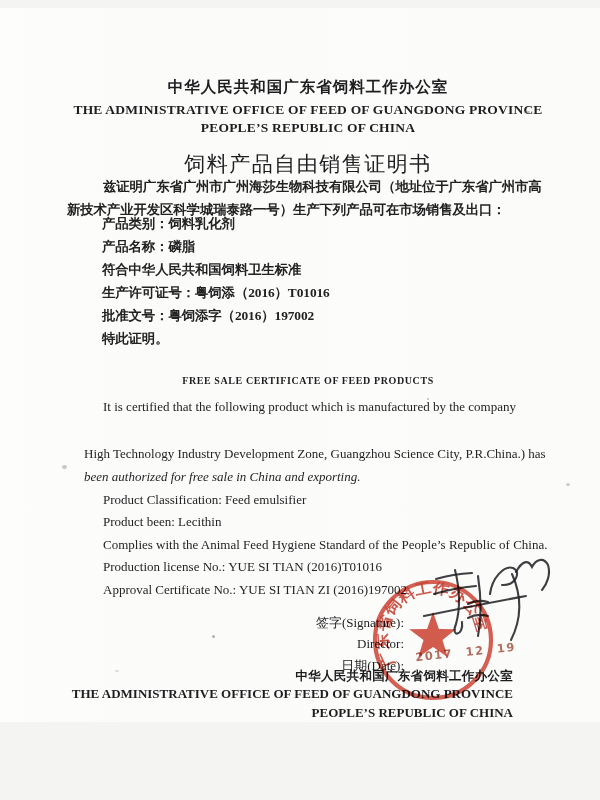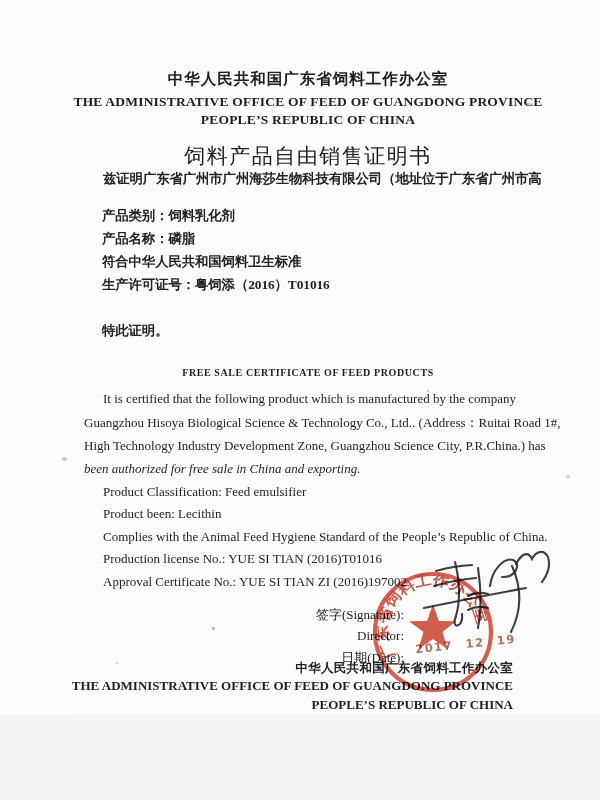--- a/index.html
+++ b/index.html
@@ -5,21 +5,21 @@
   html,body{margin:0;padding:0;}
   body{
     width:600px;height:800px;
     background:#f4f4f2;
     font-family:"Liberation Serif","DejaVu Serif",serif;
     color:#1e1e20;
     position:relative;
     overflow:hidden;
   }
   .page{
-    position:absolute;left:0;top:0;width:600px;height:714px;
+    position:absolute;left:0;top:8px;width:600px;height:714px;
     background:linear-gradient(90deg,#fdfdfc 0%,#fbfbfa 30%,#fcfcfb 60%,#fbfbf9 100%);
   }
   .abs{position:absolute;white-space:nowrap;}
   .centered{left:0;width:600px;text-align:center;padding-left:16px;box-sizing:border-box;}
   .cn{font-family:"Liberation Serif","DejaVu Serif",serif;}
   .cn-title{top:69px;font-size:15.5px;font-weight:700;letter-spacing:1px;}
   .en-title{font-size:13.5px;font-weight:700;letter-spacing:.2px;}
   .en-title-1{top:94px;}
   .en-title-2{top:112px;}
   .cert-title-cn{top:142px;font-size:21px;font-weight:400;letter-spacing:1.5px;}
@@ -79,31 +79,32 @@
 
 <div class="page">
 
   <div class="abs centered cn cn-title">中华人民共和国广东省饲料工作办公室</div>
   <div class="abs centered en-title en-title-1">THE ADMINISTRATIVE OFFICE OF FEED OF GUANGDONG PROVINCE</div>
   <div class="abs centered en-title en-title-2">PEOPLE’S REPUBLIC OF CHINA</div>
 
   <div class="abs centered cn cert-title-cn">饲料产品自由销售证明书</div>
 
   <div class="abs cn cn-body cn-intro-1">兹证明广东省广州市广州海莎生物科技有限公司（地址位于广东省广州市高</div>
+  <div class="abs cn cn-body cn-intro-2">新技术产业开发区科学城瑞泰路一号）生产下列产品可在市场销售及出口：</div>
 
   <div class="abs cn cn-body cn-line cn-line-0">产品类别：饲料乳化剂</div>
   <div class="abs cn cn-body cn-line cn-line-1">产品名称：磷脂</div>
   <div class="abs cn cn-body cn-line cn-line-2">符合中华人民共和国饲料卫生标准</div>
   <div class="abs cn cn-body cn-line cn-line-3">生产许可证号：粤饲添（2016）T01016</div>
+  <div class="abs cn cn-body cn-line cn-line-4">批准文号：粤饲添字（2016）197002</div>
   <div class="abs cn cn-body cn-line cn-line-5">特此证明。</div>
 
   <div class="abs centered en-cert-title">FREE SALE CERTIFICATE OF FEED PRODUCTS</div>
 
   <div class="abs en-body en-intro-0">It is certified that the following product which is manufactured by the company</div>
-  <div class="abs en-body en-intro-1">Guangzhou Hisoya Biological Science &amp; Technology Co., Ltd.. (Address：Ruitai Road 1#,</div>
   <div class="abs en-body en-intro-2">High Technology Industry Development Zone, Guangzhou Science City, P.R.China.) has</div>
   <div class="abs en-body en-intro-3">been authorized for free sale in China and exporting.</div>
 
   <div class="abs en-body en-line en-line-0">Product Classification: Feed emulsifier</div>
   <div class="abs en-body en-line en-line-1">Product been: Lecithin</div>
   <div class="abs en-body en-line en-line-2">Complies with the Animal Feed Hygiene Standard of the People’s Republic of China.</div>
   <div class="abs en-body en-line en-line-3">Production license No.: YUE SI TIAN (2016)T01016</div>
   <div class="abs en-body en-line en-line-4">Approval Certificate No.: YUE SI TIAN ZI (2016)197002</div>
 
   <div class="abs cn sig-label sig-1">签字(Signature):</div>

